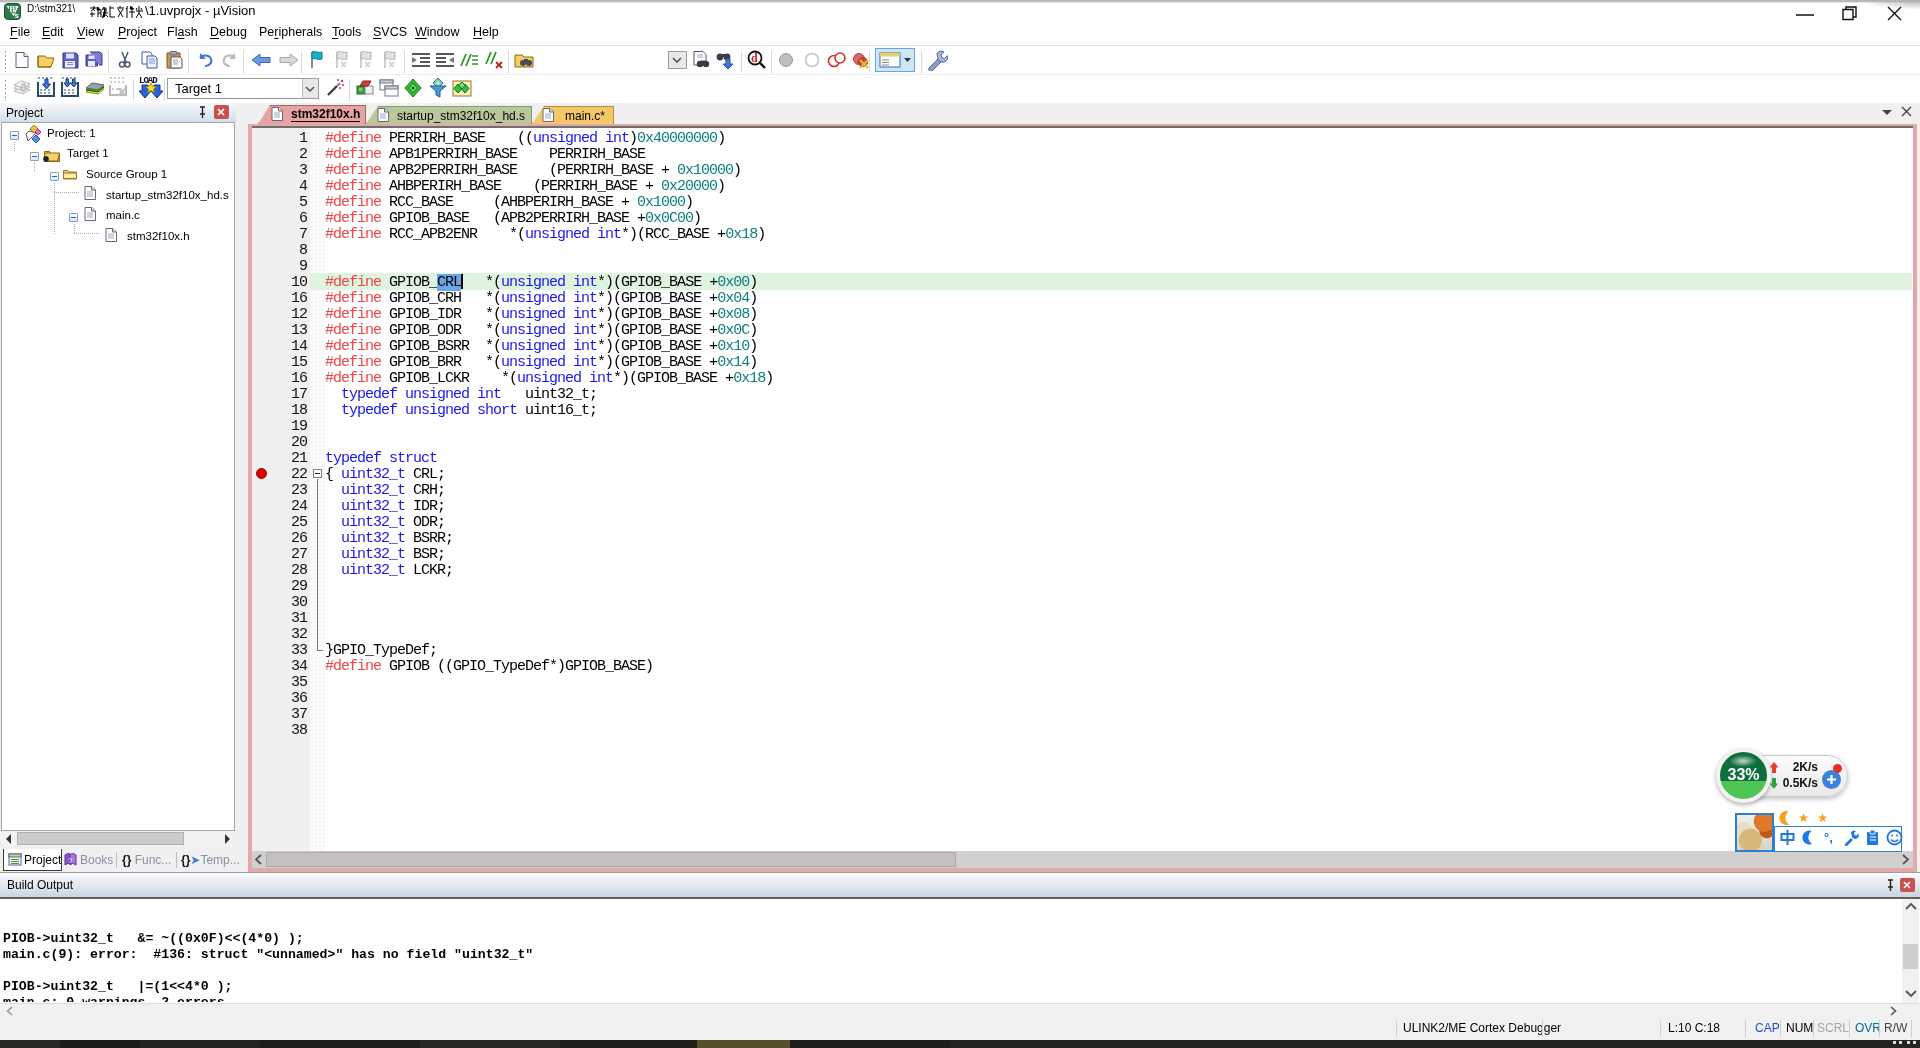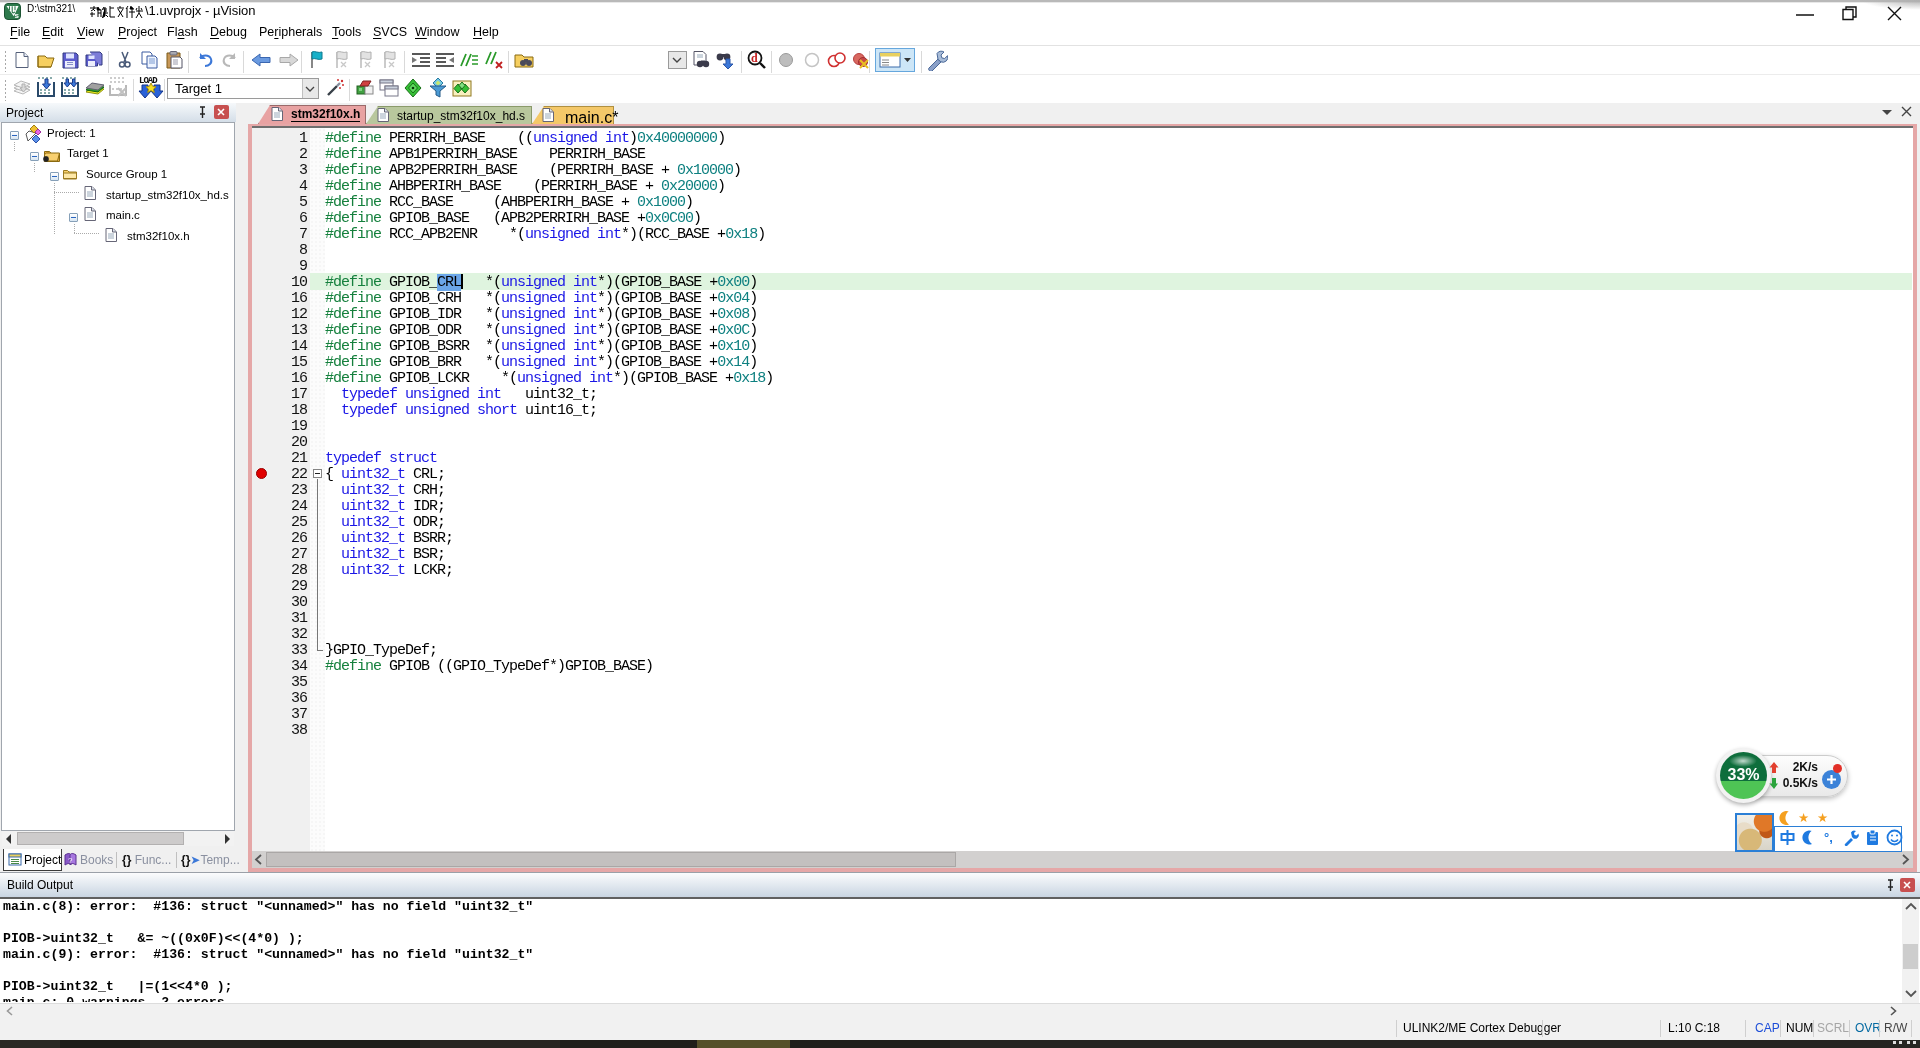--- a/index.html
+++ b/index.html
@@ -1,19 +1,19 @@
 <!DOCTYPE html>
 <html><head><meta charset="utf-8">
 <style>
 *{margin:0;padding:0;box-sizing:border-box}
 html,body{width:1920px;height:1048px;overflow:hidden}
 body{position:relative;font-family:"Liberation Sans",sans-serif;background:#fff;-webkit-font-smoothing:antialiased}
 .ab{position:absolute}
 .k{color:#1a16e6;font-weight:normal}
-.p{color:#15803d;font-weight:normal}
+.p{color:#ef4444;font-weight:normal}
 .n{color:#0e8080;font-weight:normal}
 .ln{position:absolute;right:0;width:60px;height:16px;line-height:16px;text-align:right;
     font-family:"Liberation Mono",monospace;font-size:15px;letter-spacing:-1px;color:#111;padding-right:2px}
 .cl{position:absolute;left:0;height:16px;line-height:16px;white-space:pre;
     font-family:"Liberation Mono",monospace;font-size:15px;letter-spacing:-1px;color:#000}
 .sel{background:#6ba6e8}
 .bol{position:absolute;left:3px;height:16px;line-height:16px;white-space:pre;
     font-family:"Liberation Mono",monospace;font-size:13.2px;font-weight:bold;color:#000}
 .menu{position:absolute;top:25px;font-size:12.5px;color:#000}
 .menu u{text-decoration-thickness:1px;text-underline-offset:2px}
@@ -452,21 +452,21 @@
   </svg>
 <svg style="position:absolute;left:542px;top:108px" width="12" height="14" viewBox="0 0 12 14">
     <path d="M1 .5h7l3.5 3.5v9.5h-10.5z" fill="#fff" stroke="#667" stroke-width="1"></path>
     <path d="M7.5 .5v3.5h3.5" fill="#dde4ee" stroke="#667" stroke-width="1"></path>
     <g stroke="#9ab" stroke-width="1">
       <path d="M3 6h6M3 8h6M3 10h6"></path>
     </g>
   </svg>
 <div class="ab" style="left:291px;top:108px;font-size:12px;font-weight:bold;color:#000;border-bottom:1.5px solid #000;padding-bottom:0px;line-height:13px">stm32f10x.h</div>
 <div class="ab" style="left:397px;top:109px;font-size:12px;color:#000">startup_stm32f10x_hd.s</div>
-<div class="ab" style="left:565px;top:109px;font-size:16px;color:#000">main.c*</div>
+<div class="ab" style="left:565px;top:109px;font-size:12px;color:#000">main.c*</div>
 <svg style="position:absolute;left:1881px;top:108px" width="12" height="9" viewBox="0 0 12 9">
     <path d="M1 2l5 5 5-5z" fill="#444"></path>
   </svg>
 <svg style="position:absolute;left:1901px;top:106px" width="11" height="11" viewBox="0 0 11 11">
     <path d="M1 1l9 9M10 1l-9 9" stroke="#444" stroke-width="1.4"></path>
   </svg>
 <div class="ab" style="left:252px;top:126px;width:1661px;height:742px;background:#fff;border-top:2px solid #6e6e6e"></div>
 <div class="ab" style="left:252px;top:128px;width:58px;height:723px;background:#f0f0f0"></div>
 <div class="ab" style="left:310px;top:128px;width:15px;height:723px;background:#fcfcfc;background-image:radial-gradient(circle,#e4e4e4 22%,transparent 26%);background-size:4px 4px"></div>
 <div class="ab" style="left:310px;top:273px;width:1602px;height:17px;background:#dff4df"></div>
@@ -556,21 +556,20 @@
 <div class="ab" style="left:7px;top:878px;font-size:12px;color:#000">Build Output</div>
 <svg style="position:absolute;left:1884px;top:879px" width="12" height="13" viewBox="0 0 12 13">
     <path d="M4 1h5M6.5 1v7M4 8h5M6.5 8v4" stroke="#222" stroke-width="1.4" fill="none"></path>
   </svg>
 <div class="ab" style="left:1900px;top:878px;width:15px;height:14px;background:#c75050;border-radius:2px"></div>
 <svg style="position:absolute;left:1903px;top:881px" width="9" height="9" viewBox="0 0 9 9">
     <path d="M1 1l6 6M7 1L1 7" stroke="#fff" stroke-width="1.6"></path>
   </svg>
 <div class="ab" style="left:0;top:897px;width:1920px;height:106px;background:#fff;border-top:2px solid #606060"></div>
 <div class="ab" style="left:0;top:899px;width:1902px;height:103px;overflow:hidden">
-    <div class="bol" style="top:0px">main.c(8): error:  #136: struct "&lt;unnamed&gt;" has no field "uint32_t"</div>
     <div class="bol" style="top:32px">PIOB-&gt;uint32_t   &amp;= ~((0x0F)&lt;&lt;(4*0) );</div>
     <div class="bol" style="top:48px">main.c(9): error:  #136: struct "&lt;unnamed&gt;" has no field "uint32_t"</div>
     <div class="bol" style="top:80px">PIOB-&gt;uint32_t   |=(1&lt;&lt;4*0 );</div>
     <div class="bol" style="top:96px">main.c: 0 warnings, 2 errors</div>
   </div>
 <div class="ab" style="left:1902px;top:899px;width:17px;height:104px;background:#f1f1f1"></div>
 <svg style="position:absolute;left:1905px;top:901px" width="12" height="10" viewBox="0 0 12 10">
     <path d="M1 8l5-5 5 5" fill="none" stroke="#555" stroke-width="1.8"></path>
   </svg>
 <svg style="position:absolute;left:1905px;top:989px" width="12" height="10" viewBox="0 0 12 10">

